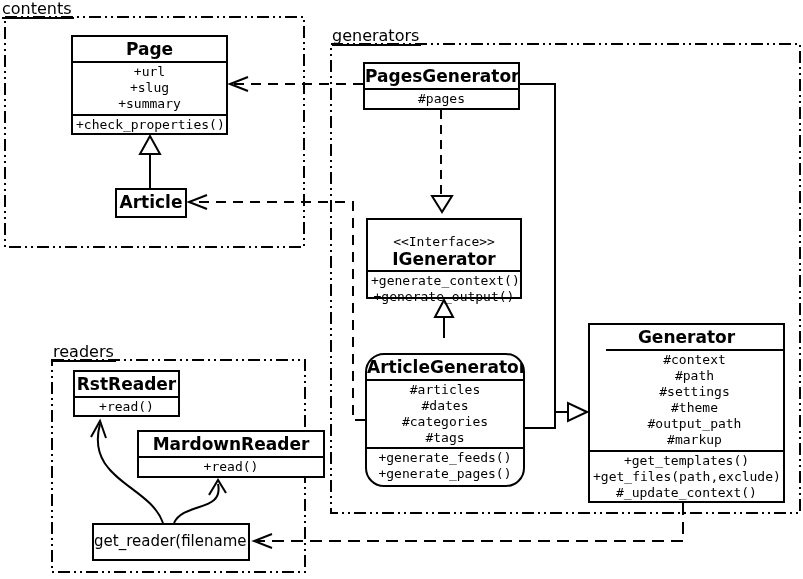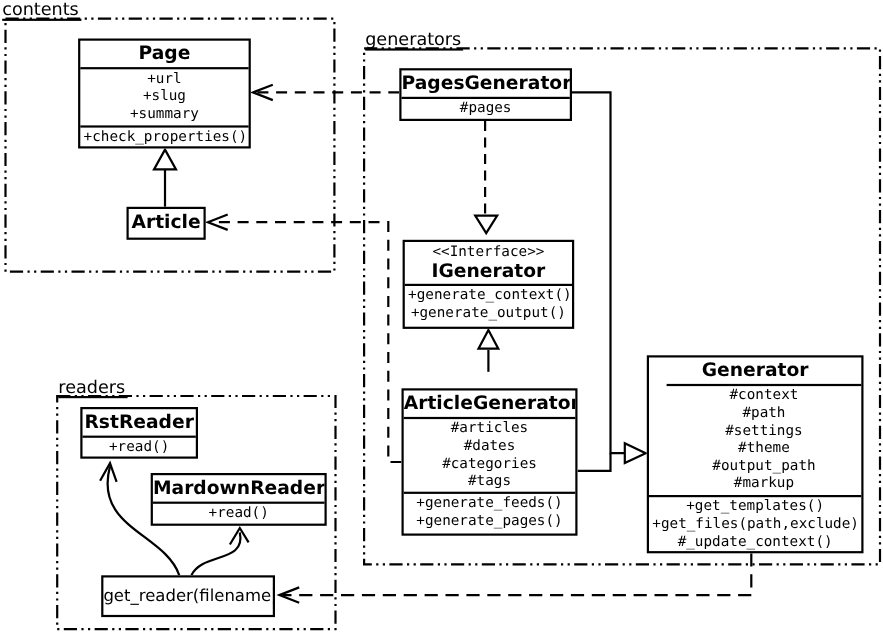--- a/index.html
+++ b/index.html
@@ -15,21 +15,21 @@
   .uml-class{
     position:absolute;z-index:1;box-sizing:border-box;
     background:#fff;border:2px solid #000;
   }
   .uml-title{
     font-weight:bold;text-align:center;font-size:17px;line-height:24px;
     white-space:nowrap;overflow:hidden;
   }
   .uml-stereo{
     font-family:"DejaVu Sans Mono",monospace;font-weight:normal;
-    font-size:13px;line-height:15px;text-align:center;padding-top:2px;
+    font-size:13px;line-height:15px;text-align:center;padding-top:14px;
   }
   .uml-sec{
     border-top:2px solid #000;
     font-family:"DejaVu Sans Mono",monospace;font-size:13px;
     padding:1px 3px;overflow:hidden;text-align:center;
   }
   .uml-sec .m{line-height:16px;white-space:nowrap;}
   .plain-box .uml-title{font-weight:normal;font-size:15px;font-family:"DejaVu Sans",sans-serif;}
 </style>
 </head>
@@ -101,21 +101,21 @@
 
   <div class="uml-class" style="left:366px;top:218px;width:156px;height:81px;">
     <div class="uml-stereo">&lt;&lt;Interface&gt;&gt;</div>
     <div class="uml-title" style="line-height:21px;">IGenerator</div>
     <div class="uml-sec">
       <div class="m">+generate_context()</div>
       <div class="m">+generate_output()</div>
     </div>
   </div>
 
-  <div class="uml-class" style="left:365px;top:353px;width:160px;height:134px;">
+  <div class="uml-class" style="left:365px;top:353px;width:160px;height:134px;border-radius:19px;">
     <div class="uml-title">ArticleGenerator</div>
     <div class="uml-sec" style="height:64px;">
       <div class="m">#articles</div>
       <div class="m">#dates</div>
       <div class="m">#categories</div>
       <div class="m">#tags</div>
     </div>
     <div class="uml-sec">
       <div class="m">+generate_feeds()</div>
       <div class="m">+generate_pages()</div>
@@ -139,21 +139,21 @@
     </div>
   </div>
 
   <div class="uml-class" style="left:73px;top:370px;width:107px;height:47px;">
     <div class="uml-title">RstReader</div>
     <div class="uml-sec">
       <div class="m">+read()</div>
     </div>
   </div>
 
-  <div class="uml-class" style="left:137px;top:430px;width:160px;height:48px;">
+  <div class="uml-class" style="left:137px;top:430px;width:188px;height:48px;">
     <div class="uml-title">MardownReader</div>
     <div class="uml-sec">
       <div class="m">+read()</div>
     </div>
   </div>
 
   <div class="uml-class plain-box" style="left:92px;top:523px;width:158px;height:38px;">
     <div class="uml-title" style="line-height:33px;">get_reader(filename)</div>
   </div>
 

